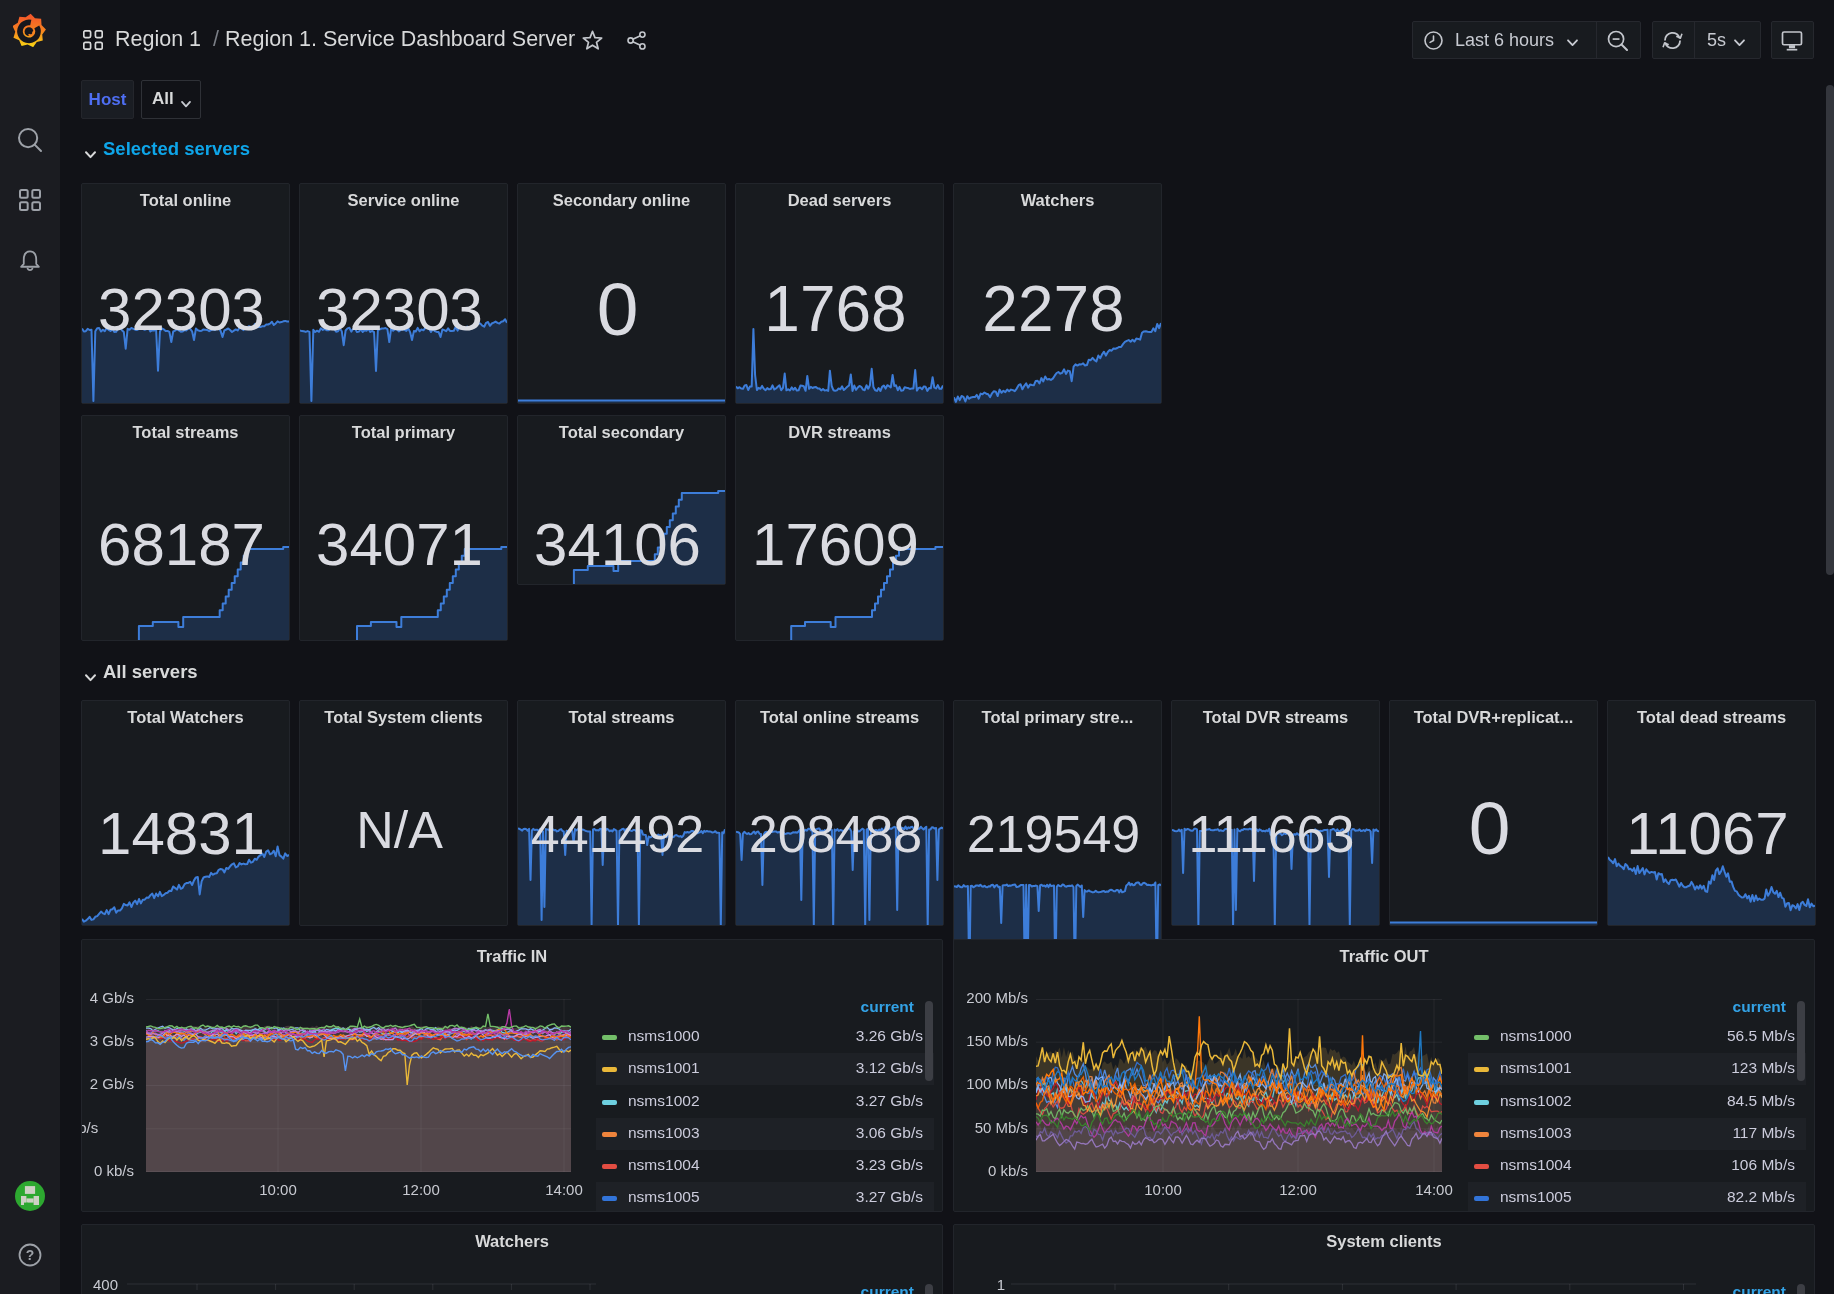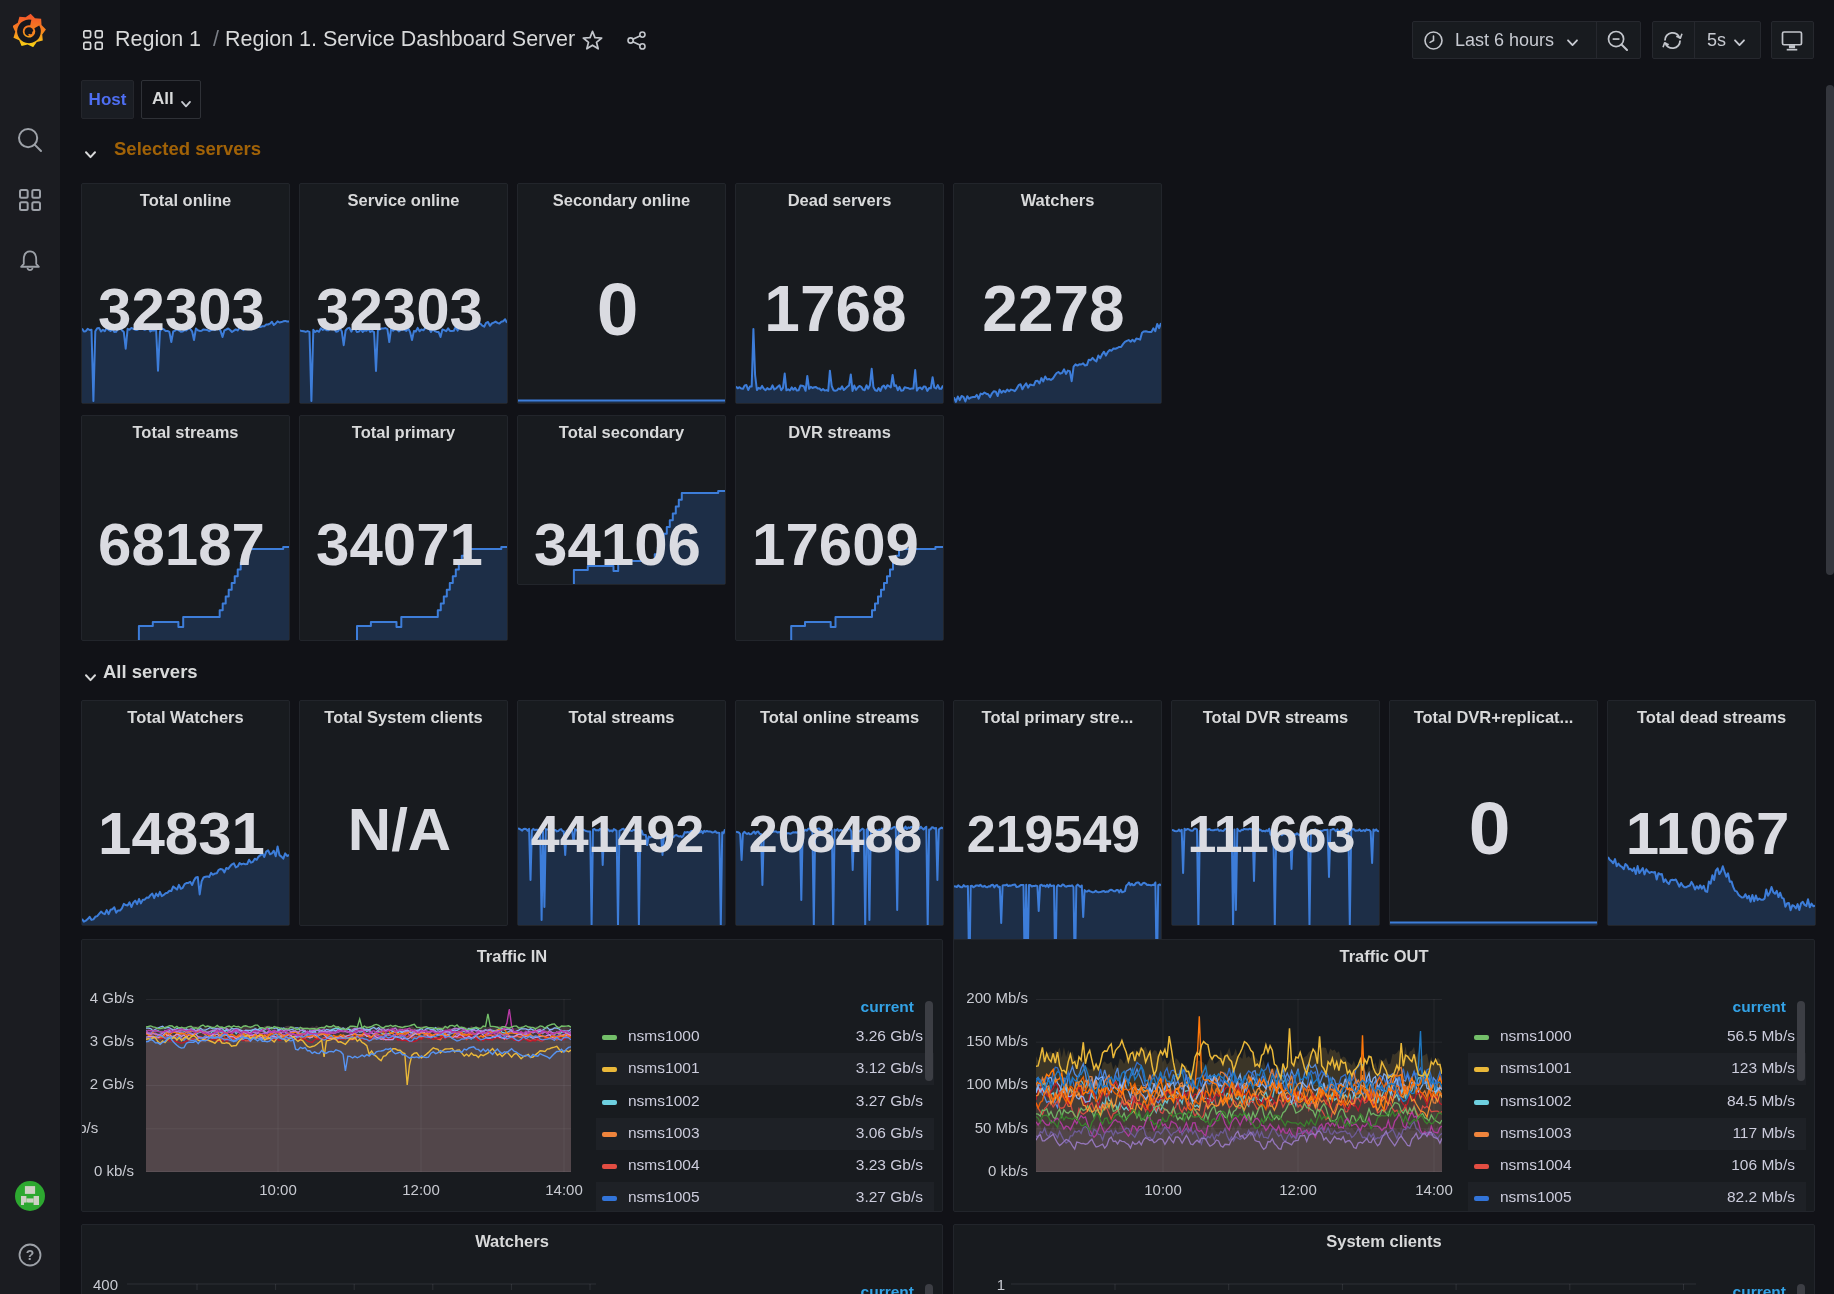--- a/index.html
+++ b/index.html
@@ -1,17 +1,17 @@
 <!DOCTYPE html>
 <html><head><meta charset="utf-8"><style>
 *{margin:0;padding:0;box-sizing:border-box}
 html,body{width:1834px;height:1294px;background:#111217;font-family:"Liberation Sans",sans-serif;overflow:hidden;position:relative}
 .panel{position:absolute;background:#181B1F;border:1px solid #22252B;border-radius:2px}
 .ptitle{position:absolute;top:7px;left:0;right:0;text-align:center;font-size:16.5px;font-weight:600;color:#D8D9DA;white-space:nowrap;overflow:hidden}
-.pval{position:absolute;left:0;right:8px;text-align:center;font-weight:700;color:#DADBE1;transform:translateY(-54%);line-height:1}
+.pval{position:absolute;left:0;right:8px;text-align:center;font-weight:400;color:#DADBE1;transform:translateY(-54%);line-height:1}
 .spark{position:absolute;left:0;bottom:0}
 .axl{position:absolute;font-size:15px;color:#C8CAD1;white-space:nowrap}
 .ltxt{position:absolute;font-size:15.5px;color:#CCCCDC;white-space:nowrap}
 .cur{position:absolute;font-size:15.5px;font-weight:700;color:#33A2E5}
 .tbox{position:absolute;background:#181B1F;border:1px solid #26282E;border-radius:2px}
 </style></head>
 <body>
 <div style="position:absolute;left:0;top:0;width:60px;height:1294px;background:#1B1C21"></div>
 <div style="position:absolute;left:13px;top:13px"><svg width="34" height="34" viewBox="0 0 34 34" style="">
       <defs>
@@ -105,21 +105,21 @@
 <div style="position:absolute;left:81px;top:80px;width:53px;height:39px;background:#1A1D23;border:1px solid #24262c;border-radius:2px"></div>
 <div style="position:absolute;left:81px;top:80px;width:53px;height:39px;line-height:39px;text-align:center;font-size:17px;font-weight:600;color:#4E6EF2">Host</div>
 <div style="position:absolute;left:141px;top:80px;width:60px;height:39px;background:#111217;border:1px solid #2f3137;border-radius:2px"></div>
 <div style="position:absolute;left:152px;top:89px;font-size:17px;font-weight:600;color:#D8D9DA">All</div>
 <div style="position:absolute;left:180px;top:96px"><svg width="12" height="12" viewBox="0 0 12 12" style="">
       <path d="M2,3.96 L6.0,8.399999999999999 L10,3.96" fill="none" stroke="#C7CAD1" stroke-width="1.8" stroke-linecap="round" stroke-linejoin="round"></path>
     </svg></div>
 <div style="position:absolute;left:84px;top:147px"><svg width="13" height="13" viewBox="0 0 13 13" style="">
       <path d="M2,4.29 L6.5,9.1 L11,4.29" fill="none" stroke="#D8D9DA" stroke-width="2.0" stroke-linecap="round" stroke-linejoin="round"></path>
     </svg></div>
-<div style="position:absolute;left:114px;top:138px;font-size:18.5px;font-weight:700;color:#a16207">Selected servers</div>
+<div style="position:absolute;left:103px;top:138px;font-size:18.5px;font-weight:700;color:#0ea5e9">Selected servers</div>
 <div style="position:absolute;left:84px;top:670px"><svg width="13" height="13" viewBox="0 0 13 13" style="">
       <path d="M2,4.29 L6.5,9.1 L11,4.29" fill="none" stroke="#D8D9DA" stroke-width="2.0" stroke-linecap="round" stroke-linejoin="round"></path>
     </svg></div>
 <div style="position:absolute;left:103px;top:661px;font-size:18.5px;font-weight:700;color:#D8D9DA">All servers</div>
 <div class="panel" style="left:81px;top:183px;width:209px;height:221px">
     <div class="ptitle">Total online</div>
     <svg class="spark" width="207" height="88" viewBox="0 0 207 88" preserveAspectRatio="none">
       <path d="M0.0,13.4 L1.9,16.5 L3.8,16.2 L5.7,13.9 L7.6,15.0 L9.5,14.8 L11.4,86.0 L13.3,16.3 L15.2,13.2 L17.1,12.9 L19.0,16.5 L20.9,14.7 L22.8,16.2 L24.7,12.8 L26.6,14.8 L28.5,16.0 L30.4,13.8 L32.3,17.0 L34.2,16.8 L36.1,12.9 L38.0,12.9 L39.9,15.2 L41.8,16.9 L43.7,33.7 L45.6,13.8 L47.5,14.7 L49.4,12.9 L51.3,13.8 L53.2,14.7 L55.1,15.0 L57.0,13.8 L58.9,13.8 L60.8,13.8 L62.7,14.8 L64.6,14.1 L66.5,12.9 L68.4,16.5 L70.3,15.2 L72.2,15.6 L74.1,13.6 L76.0,55.7 L77.9,16.6 L79.8,13.3 L81.7,14.3 L83.6,16.0 L85.5,15.9 L87.4,16.9 L89.3,27.0 L91.2,16.5 L93.1,15.7 L95.0,14.1 L96.9,15.4 L98.8,16.7 L100.7,16.5 L102.6,15.0 L104.4,15.4 L106.3,13.0 L108.2,13.9 L110.1,16.3 L112.0,25.0 L113.9,13.6 L115.8,15.2 L117.7,15.9 L119.6,15.8 L121.5,14.4 L123.4,14.7 L125.3,15.0 L127.2,16.2 L129.1,15.1 L131.0,14.5 L132.9,15.0 L134.8,12.9 L136.7,13.0 L138.6,15.9 L140.5,22.0 L142.4,15.4 L144.3,14.5 L146.2,13.5 L148.1,15.0 L150.0,17.0 L151.9,15.7 L153.8,14.4 L155.7,15.5 L157.6,12.5 L159.5,13.4 L161.4,15.1 L163.3,13.1 L165.2,12.3 L167.1,11.2 L169.0,12.1 L170.9,13.6 L172.8,9.1 L174.7,12.3 L176.6,12.1 L178.5,12.1 L180.4,11.2 L182.3,11.2 L184.2,9.6 L186.1,9.5 L188.0,8.6 L189.9,6.7 L191.8,10.0 L193.7,8.4 L195.6,6.4 L197.5,7.5 L199.4,7.1 L201.3,6.3 L203.2,5.9 L205.1,6.5 L207.0,6.5 L207.0,90 L0.0,90 Z" fill="rgba(52,115,212,0.22)" stroke="none"></path>
       <path d="M0.0,13.4 L1.9,16.5 L3.8,16.2 L5.7,13.9 L7.6,15.0 L9.5,14.8 L11.4,86.0 L13.3,16.3 L15.2,13.2 L17.1,12.9 L19.0,16.5 L20.9,14.7 L22.8,16.2 L24.7,12.8 L26.6,14.8 L28.5,16.0 L30.4,13.8 L32.3,17.0 L34.2,16.8 L36.1,12.9 L38.0,12.9 L39.9,15.2 L41.8,16.9 L43.7,33.7 L45.6,13.8 L47.5,14.7 L49.4,12.9 L51.3,13.8 L53.2,14.7 L55.1,15.0 L57.0,13.8 L58.9,13.8 L60.8,13.8 L62.7,14.8 L64.6,14.1 L66.5,12.9 L68.4,16.5 L70.3,15.2 L72.2,15.6 L74.1,13.6 L76.0,55.7 L77.9,16.6 L79.8,13.3 L81.7,14.3 L83.6,16.0 L85.5,15.9 L87.4,16.9 L89.3,27.0 L91.2,16.5 L93.1,15.7 L95.0,14.1 L96.9,15.4 L98.8,16.7 L100.7,16.5 L102.6,15.0 L104.4,15.4 L106.3,13.0 L108.2,13.9 L110.1,16.3 L112.0,25.0 L113.9,13.6 L115.8,15.2 L117.7,15.9 L119.6,15.8 L121.5,14.4 L123.4,14.7 L125.3,15.0 L127.2,16.2 L129.1,15.1 L131.0,14.5 L132.9,15.0 L134.8,12.9 L136.7,13.0 L138.6,15.9 L140.5,22.0 L142.4,15.4 L144.3,14.5 L146.2,13.5 L148.1,15.0 L150.0,17.0 L151.9,15.7 L153.8,14.4 L155.7,15.5 L157.6,12.5 L159.5,13.4 L161.4,15.1 L163.3,13.1 L165.2,12.3 L167.1,11.2 L169.0,12.1 L170.9,13.6 L172.8,9.1 L174.7,12.3 L176.6,12.1 L178.5,12.1 L180.4,11.2 L182.3,11.2 L184.2,9.6 L186.1,9.5 L188.0,8.6 L189.9,6.7 L191.8,10.0 L193.7,8.4 L195.6,6.4 L197.5,7.5 L199.4,7.1 L201.3,6.3 L203.2,5.9 L205.1,6.5 L207.0,6.5" fill="none" stroke="#3D7DD9" stroke-width="2" stroke-linejoin="round"></path>
     </svg>
@@ -192,21 +192,21 @@
 <div class="panel" style="left:81px;top:700px;width:209px;height:226px">
     <div class="ptitle">Total Watchers</div>
     <svg class="spark" width="207" height="100" viewBox="0 0 207 100" preserveAspectRatio="none">
       <path d="M0.0,93.9 L1.9,96.7 L3.8,95.7 L5.7,94.1 L7.6,91.8 L9.5,94.9 L11.4,94.4 L13.3,91.8 L15.2,91.1 L17.1,88.8 L19.0,86.6 L20.9,88.3 L22.8,89.1 L24.7,85.1 L26.6,89.1 L28.5,84.8 L30.4,84.2 L32.3,82.3 L34.2,87.7 L36.1,85.4 L38.0,85.6 L39.9,83.3 L41.8,78.9 L43.7,80.1 L45.6,80.5 L47.5,77.3 L49.4,82.0 L51.3,77.6 L53.2,75.6 L55.1,79.1 L57.0,74.0 L58.9,78.4 L60.8,74.7 L62.7,74.7 L64.6,72.6 L66.5,72.8 L68.4,70.2 L70.3,68.6 L72.2,73.2 L74.1,68.5 L76.0,71.3 L77.9,66.9 L79.8,71.1 L81.7,69.9 L83.6,68.3 L85.5,67.7 L87.4,65.8 L89.3,66.0 L91.2,61.5 L93.1,63.0 L95.0,64.6 L96.9,59.9 L98.8,63.8 L100.7,62.8 L102.6,59.1 L104.4,58.1 L106.3,57.9 L108.2,56.8 L110.1,60.0 L112.0,55.4 L113.9,52.4 L115.8,52.1 L117.7,69.4 L119.6,56.4 L121.5,52.5 L123.4,51.8 L125.3,51.4 L127.2,52.0 L129.1,47.9 L131.0,49.7 L132.9,48.6 L134.8,48.3 L136.7,44.8 L138.6,44.0 L140.5,44.4 L142.4,47.4 L144.3,43.0 L146.2,43.9 L148.1,41.3 L150.0,39.3 L151.9,38.3 L153.8,42.4 L155.7,41.4 L157.6,38.1 L159.5,39.4 L161.4,38.6 L163.3,39.3 L165.2,39.0 L167.1,34.7 L169.0,37.7 L170.9,36.8 L172.8,33.7 L174.7,34.8 L176.6,31.6 L178.5,30.1 L180.4,28.6 L182.3,31.9 L184.2,26.6 L186.1,25.3 L188.0,29.3 L189.9,28.3 L191.8,25.7 L193.7,31.3 L195.6,21.5 L197.5,30.1 L199.4,31.6 L201.3,33.7 L203.2,28.4 L205.1,31.0 L207.0,30.0 L207.0,102 L0.0,102 Z" fill="rgba(52,115,212,0.22)" stroke="none"></path>
       <path d="M0.0,93.9 L1.9,96.7 L3.8,95.7 L5.7,94.1 L7.6,91.8 L9.5,94.9 L11.4,94.4 L13.3,91.8 L15.2,91.1 L17.1,88.8 L19.0,86.6 L20.9,88.3 L22.8,89.1 L24.7,85.1 L26.6,89.1 L28.5,84.8 L30.4,84.2 L32.3,82.3 L34.2,87.7 L36.1,85.4 L38.0,85.6 L39.9,83.3 L41.8,78.9 L43.7,80.1 L45.6,80.5 L47.5,77.3 L49.4,82.0 L51.3,77.6 L53.2,75.6 L55.1,79.1 L57.0,74.0 L58.9,78.4 L60.8,74.7 L62.7,74.7 L64.6,72.6 L66.5,72.8 L68.4,70.2 L70.3,68.6 L72.2,73.2 L74.1,68.5 L76.0,71.3 L77.9,66.9 L79.8,71.1 L81.7,69.9 L83.6,68.3 L85.5,67.7 L87.4,65.8 L89.3,66.0 L91.2,61.5 L93.1,63.0 L95.0,64.6 L96.9,59.9 L98.8,63.8 L100.7,62.8 L102.6,59.1 L104.4,58.1 L106.3,57.9 L108.2,56.8 L110.1,60.0 L112.0,55.4 L113.9,52.4 L115.8,52.1 L117.7,69.4 L119.6,56.4 L121.5,52.5 L123.4,51.8 L125.3,51.4 L127.2,52.0 L129.1,47.9 L131.0,49.7 L132.9,48.6 L134.8,48.3 L136.7,44.8 L138.6,44.0 L140.5,44.4 L142.4,47.4 L144.3,43.0 L146.2,43.9 L148.1,41.3 L150.0,39.3 L151.9,38.3 L153.8,42.4 L155.7,41.4 L157.6,38.1 L159.5,39.4 L161.4,38.6 L163.3,39.3 L165.2,39.0 L167.1,34.7 L169.0,37.7 L170.9,36.8 L172.8,33.7 L174.7,34.8 L176.6,31.6 L178.5,30.1 L180.4,28.6 L182.3,31.9 L184.2,26.6 L186.1,25.3 L188.0,29.3 L189.9,28.3 L191.8,25.7 L193.7,31.3 L195.6,21.5 L197.5,30.1 L199.4,31.6 L201.3,33.7 L203.2,28.4 L205.1,31.0 L207.0,30.0" fill="none" stroke="#3D7DD9" stroke-width="2" stroke-linejoin="round"></path>
     </svg>
     <div class="pval" style="font-size:60px;top:135px">14831</div>
   </div>
 <div class="panel" style="left:299px;top:700px;width:209px;height:226px">
     <div class="ptitle">Total System clients</div>
-    <div class="pval" style="font-size:60px;top:131px">N/A</div>
+    <div class="pval" style="font-size:52px;top:131px">N/A</div>
   </div>
 <div class="panel" style="left:517px;top:700px;width:209px;height:226px">
     <div class="ptitle">Total streams</div>
     <svg class="spark" width="207" height="100" viewBox="0 0 207 100" preserveAspectRatio="none">
       <path d="M0.0,3.5 L1.4,3.8 L2.8,4.7 L4.2,5.6 L5.6,3.9 L6.9,3.8 L8.3,4.2 L9.7,5.8 L11.1,3.9 L12.5,55.0 L13.9,5.5 L15.3,3.9 L16.7,5.1 L18.1,4.8 L19.4,4.7 L20.8,6.5 L22.2,3.8 L23.6,95.0 L25.0,6.3 L26.4,82.0 L27.8,4.1 L29.2,4.5 L30.6,4.6 L32.0,6.4 L33.3,4.1 L34.7,4.2 L36.1,5.3 L37.5,5.1 L38.9,6.4 L40.3,6.0 L41.7,4.6 L43.1,4.1 L44.5,6.0 L45.8,6.5 L47.2,30.0 L48.6,5.7 L50.0,6.1 L51.4,5.5 L52.8,4.2 L54.2,5.9 L55.6,18.0 L57.0,4.1 L58.3,5.4 L59.7,4.2 L61.1,3.6 L62.5,4.5 L63.9,4.5 L65.3,4.7 L66.7,5.4 L68.1,6.0 L69.5,6.4 L70.9,6.4 L72.2,6.5 L73.6,100.0 L75.0,4.4 L76.4,4.0 L77.8,5.4 L79.2,5.1 L80.6,5.5 L82.0,3.8 L83.4,4.1 L84.7,40.0 L86.1,5.3 L87.5,5.6 L88.9,3.8 L90.3,4.7 L91.7,6.2 L93.1,5.4 L94.5,6.5 L95.9,4.1 L97.2,4.9 L98.6,5.9 L100.0,100.0 L101.4,5.9 L102.8,5.2 L104.2,3.9 L105.6,3.8 L107.0,6.4 L108.4,3.9 L109.8,4.1 L111.1,4.5 L112.5,5.6 L113.9,6.1 L115.3,4.9 L116.7,5.0 L118.1,5.9 L119.5,4.3 L120.9,100.0 L122.3,5.3 L123.6,5.4 L125.0,9.6 L126.4,9.8 L127.8,9.9 L129.2,20.0 L130.6,11.6 L132.0,12.4 L133.4,11.8 L134.8,10.3 L136.1,11.8 L137.5,12.5 L138.9,10.5 L140.3,9.5 L141.7,10.6 L143.1,10.3 L144.5,30.0 L145.9,9.6 L147.3,9.9 L148.7,12.1 L150.0,9.6 L151.4,11.3 L152.8,10.1 L154.2,12.0 L155.6,12.0 L157.0,10.4 L158.4,10.1 L159.8,10.9 L161.2,11.6 L162.5,11.1 L163.9,12.1 L165.3,10.7 L166.7,7.1 L168.1,7.7 L169.5,6.9 L170.9,7.7 L172.3,6.9 L173.7,5.9 L175.0,5.9 L176.4,7.8 L177.8,7.7 L179.2,8.3 L180.6,7.6 L182.0,7.2 L183.4,6.0 L184.8,8.1 L186.2,5.9 L187.6,6.8 L188.9,5.9 L190.3,6.6 L191.7,6.4 L193.1,6.8 L194.5,7.6 L195.9,7.1 L197.3,6.2 L198.7,7.8 L200.1,7.7 L201.4,8.0 L202.8,100.0 L204.2,7.3 L205.6,8.2 L207.0,4.3 L207.0,102 L0.0,102 Z" fill="rgba(52,115,212,0.22)" stroke="none"></path>
       <path d="M0.0,3.5 L1.4,3.8 L2.8,4.7 L4.2,5.6 L5.6,3.9 L6.9,3.8 L8.3,4.2 L9.7,5.8 L11.1,3.9 L12.5,55.0 L13.9,5.5 L15.3,3.9 L16.7,5.1 L18.1,4.8 L19.4,4.7 L20.8,6.5 L22.2,3.8 L23.6,95.0 L25.0,6.3 L26.4,82.0 L27.8,4.1 L29.2,4.5 L30.6,4.6 L32.0,6.4 L33.3,4.1 L34.7,4.2 L36.1,5.3 L37.5,5.1 L38.9,6.4 L40.3,6.0 L41.7,4.6 L43.1,4.1 L44.5,6.0 L45.8,6.5 L47.2,30.0 L48.6,5.7 L50.0,6.1 L51.4,5.5 L52.8,4.2 L54.2,5.9 L55.6,18.0 L57.0,4.1 L58.3,5.4 L59.7,4.2 L61.1,3.6 L62.5,4.5 L63.9,4.5 L65.3,4.7 L66.7,5.4 L68.1,6.0 L69.5,6.4 L70.9,6.4 L72.2,6.5 L73.6,100.0 L75.0,4.4 L76.4,4.0 L77.8,5.4 L79.2,5.1 L80.6,5.5 L82.0,3.8 L83.4,4.1 L84.7,40.0 L86.1,5.3 L87.5,5.6 L88.9,3.8 L90.3,4.7 L91.7,6.2 L93.1,5.4 L94.5,6.5 L95.9,4.1 L97.2,4.9 L98.6,5.9 L100.0,100.0 L101.4,5.9 L102.8,5.2 L104.2,3.9 L105.6,3.8 L107.0,6.4 L108.4,3.9 L109.8,4.1 L111.1,4.5 L112.5,5.6 L113.9,6.1 L115.3,4.9 L116.7,5.0 L118.1,5.9 L119.5,4.3 L120.9,100.0 L122.3,5.3 L123.6,5.4 L125.0,9.6 L126.4,9.8 L127.8,9.9 L129.2,20.0 L130.6,11.6 L132.0,12.4 L133.4,11.8 L134.8,10.3 L136.1,11.8 L137.5,12.5 L138.9,10.5 L140.3,9.5 L141.7,10.6 L143.1,10.3 L144.5,30.0 L145.9,9.6 L147.3,9.9 L148.7,12.1 L150.0,9.6 L151.4,11.3 L152.8,10.1 L154.2,12.0 L155.6,12.0 L157.0,10.4 L158.4,10.1 L159.8,10.9 L161.2,11.6 L162.5,11.1 L163.9,12.1 L165.3,10.7 L166.7,7.1 L168.1,7.7 L169.5,6.9 L170.9,7.7 L172.3,6.9 L173.7,5.9 L175.0,5.9 L176.4,7.8 L177.8,7.7 L179.2,8.3 L180.6,7.6 L182.0,7.2 L183.4,6.0 L184.8,8.1 L186.2,5.9 L187.6,6.8 L188.9,5.9 L190.3,6.6 L191.7,6.4 L193.1,6.8 L194.5,7.6 L195.9,7.1 L197.3,6.2 L198.7,7.8 L200.1,7.7 L201.4,8.0 L202.8,100.0 L204.2,7.3 L205.6,8.2 L207.0,4.3" fill="none" stroke="#3D7DD9" stroke-width="2" stroke-linejoin="round"></path>
     </svg>
     <div class="pval" style="font-size:52px;top:135px">441492</div>
   </div>
 <div class="panel" style="left:735px;top:700px;width:209px;height:226px">

